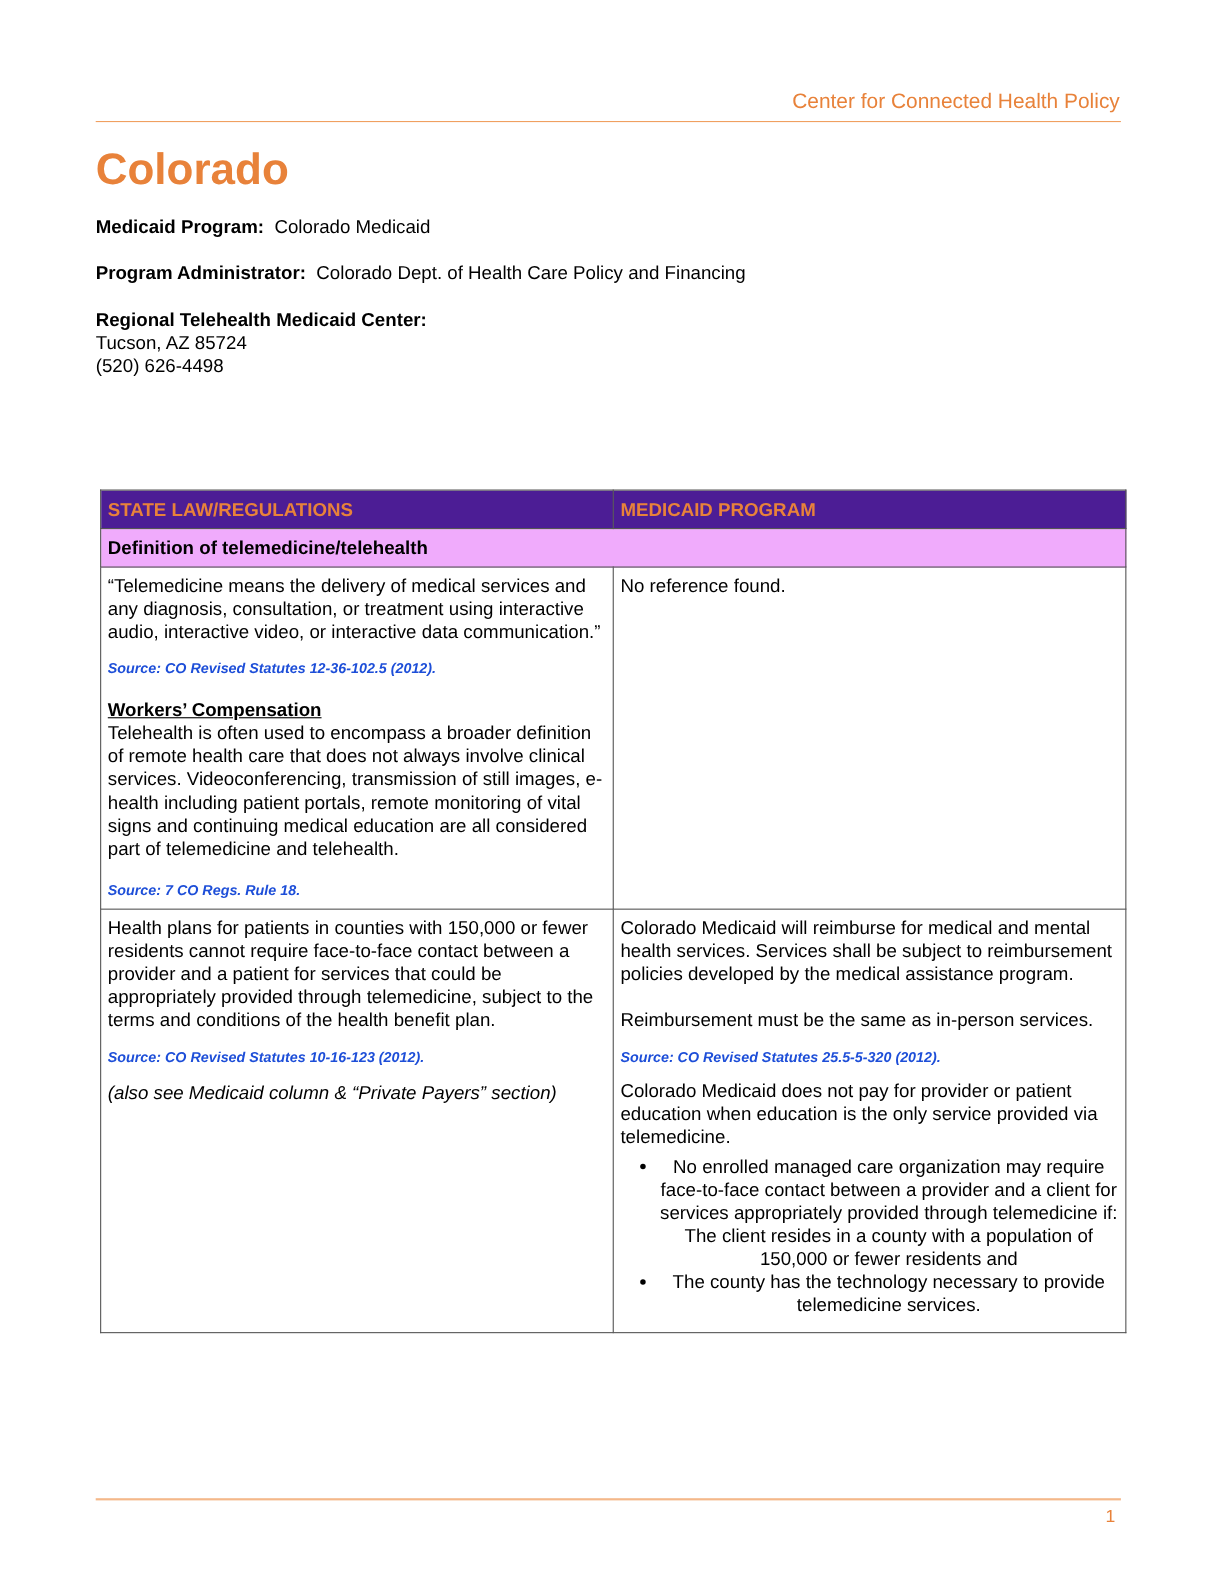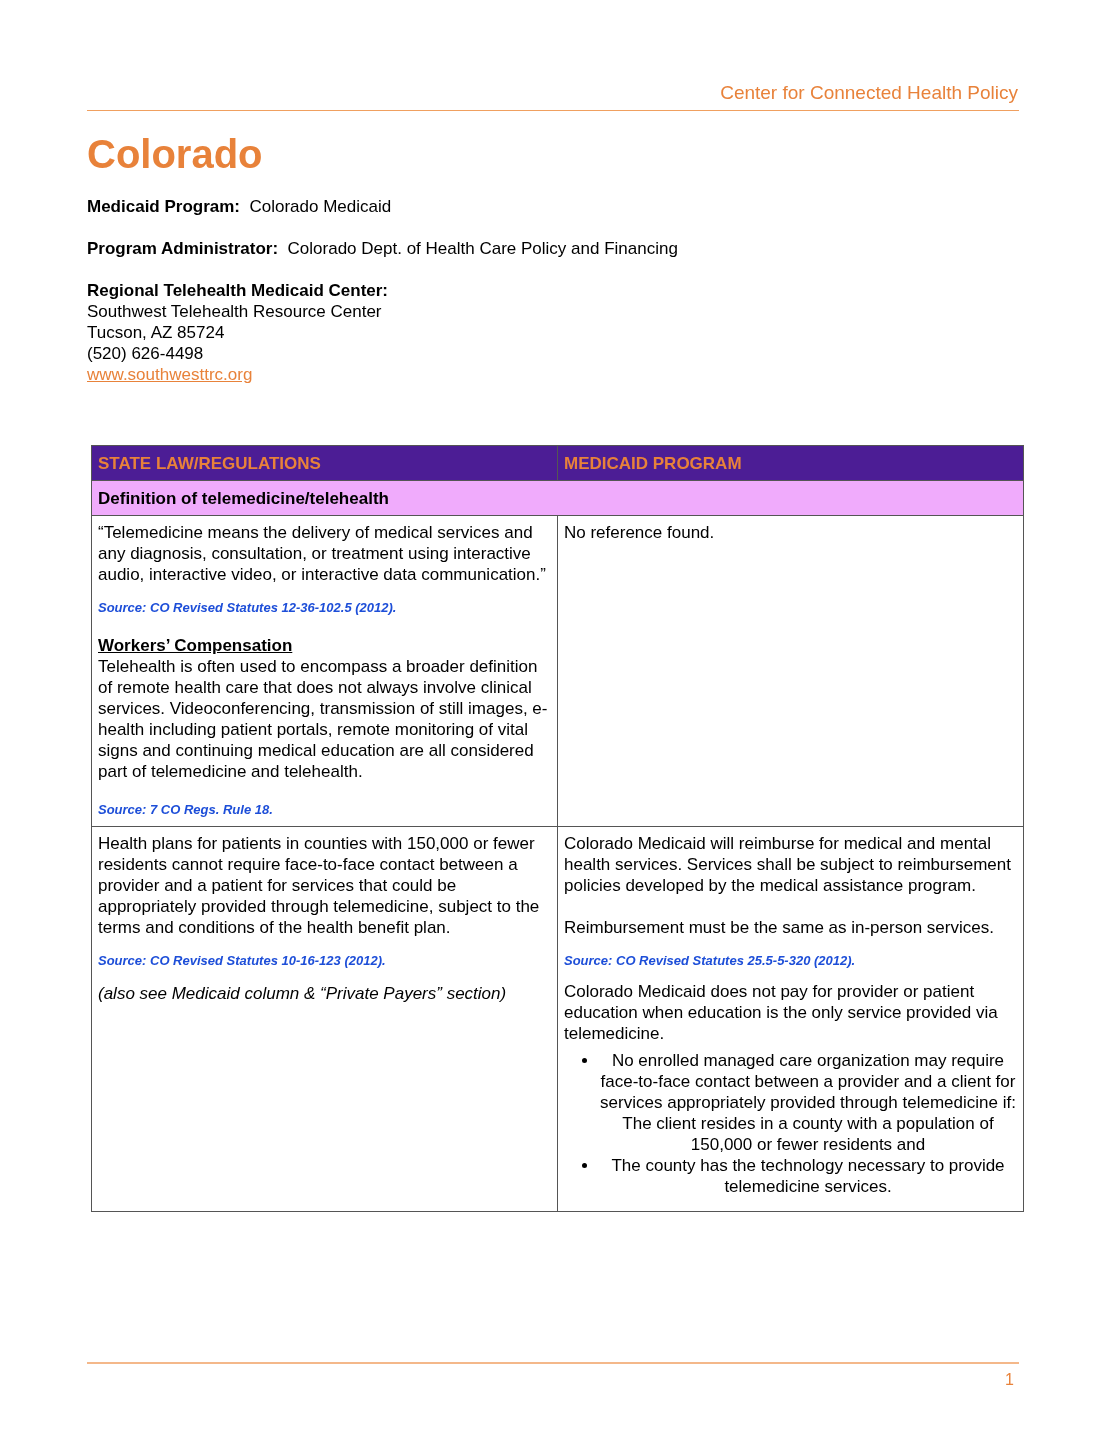--- a/index.html
+++ b/index.html
@@ -66,24 +66,22 @@
   <span>Colorado Medicaid</span>
 </div>
 
 <div class="info" style="top:238px;">
   <b>Program Administrator:</b>&nbsp;
   <span>Colorado Dept. of Health Care Policy and Financing</span>
 </div>
 
 <div class="info" style="top:280px;">
   <div><b>Regional Telehealth Medicaid Center:</b></div>
-  <div>Southwest Telehealth Resource Center</div>
   <div>Tucson, AZ 85724</div>
   <div>(520) 626-4498</div>
-  <div><a class="link">www.southwesttrc.org</a></div>
 </div>
 
 <table class="grid">
   <tbody>
       <tr>
     <td class="col head-cell">STATE LAW/REGULATIONS</td>
     <td class="col head-cell">MEDICAID PROGRAM</td>
   </tr>
 
   <tr>

